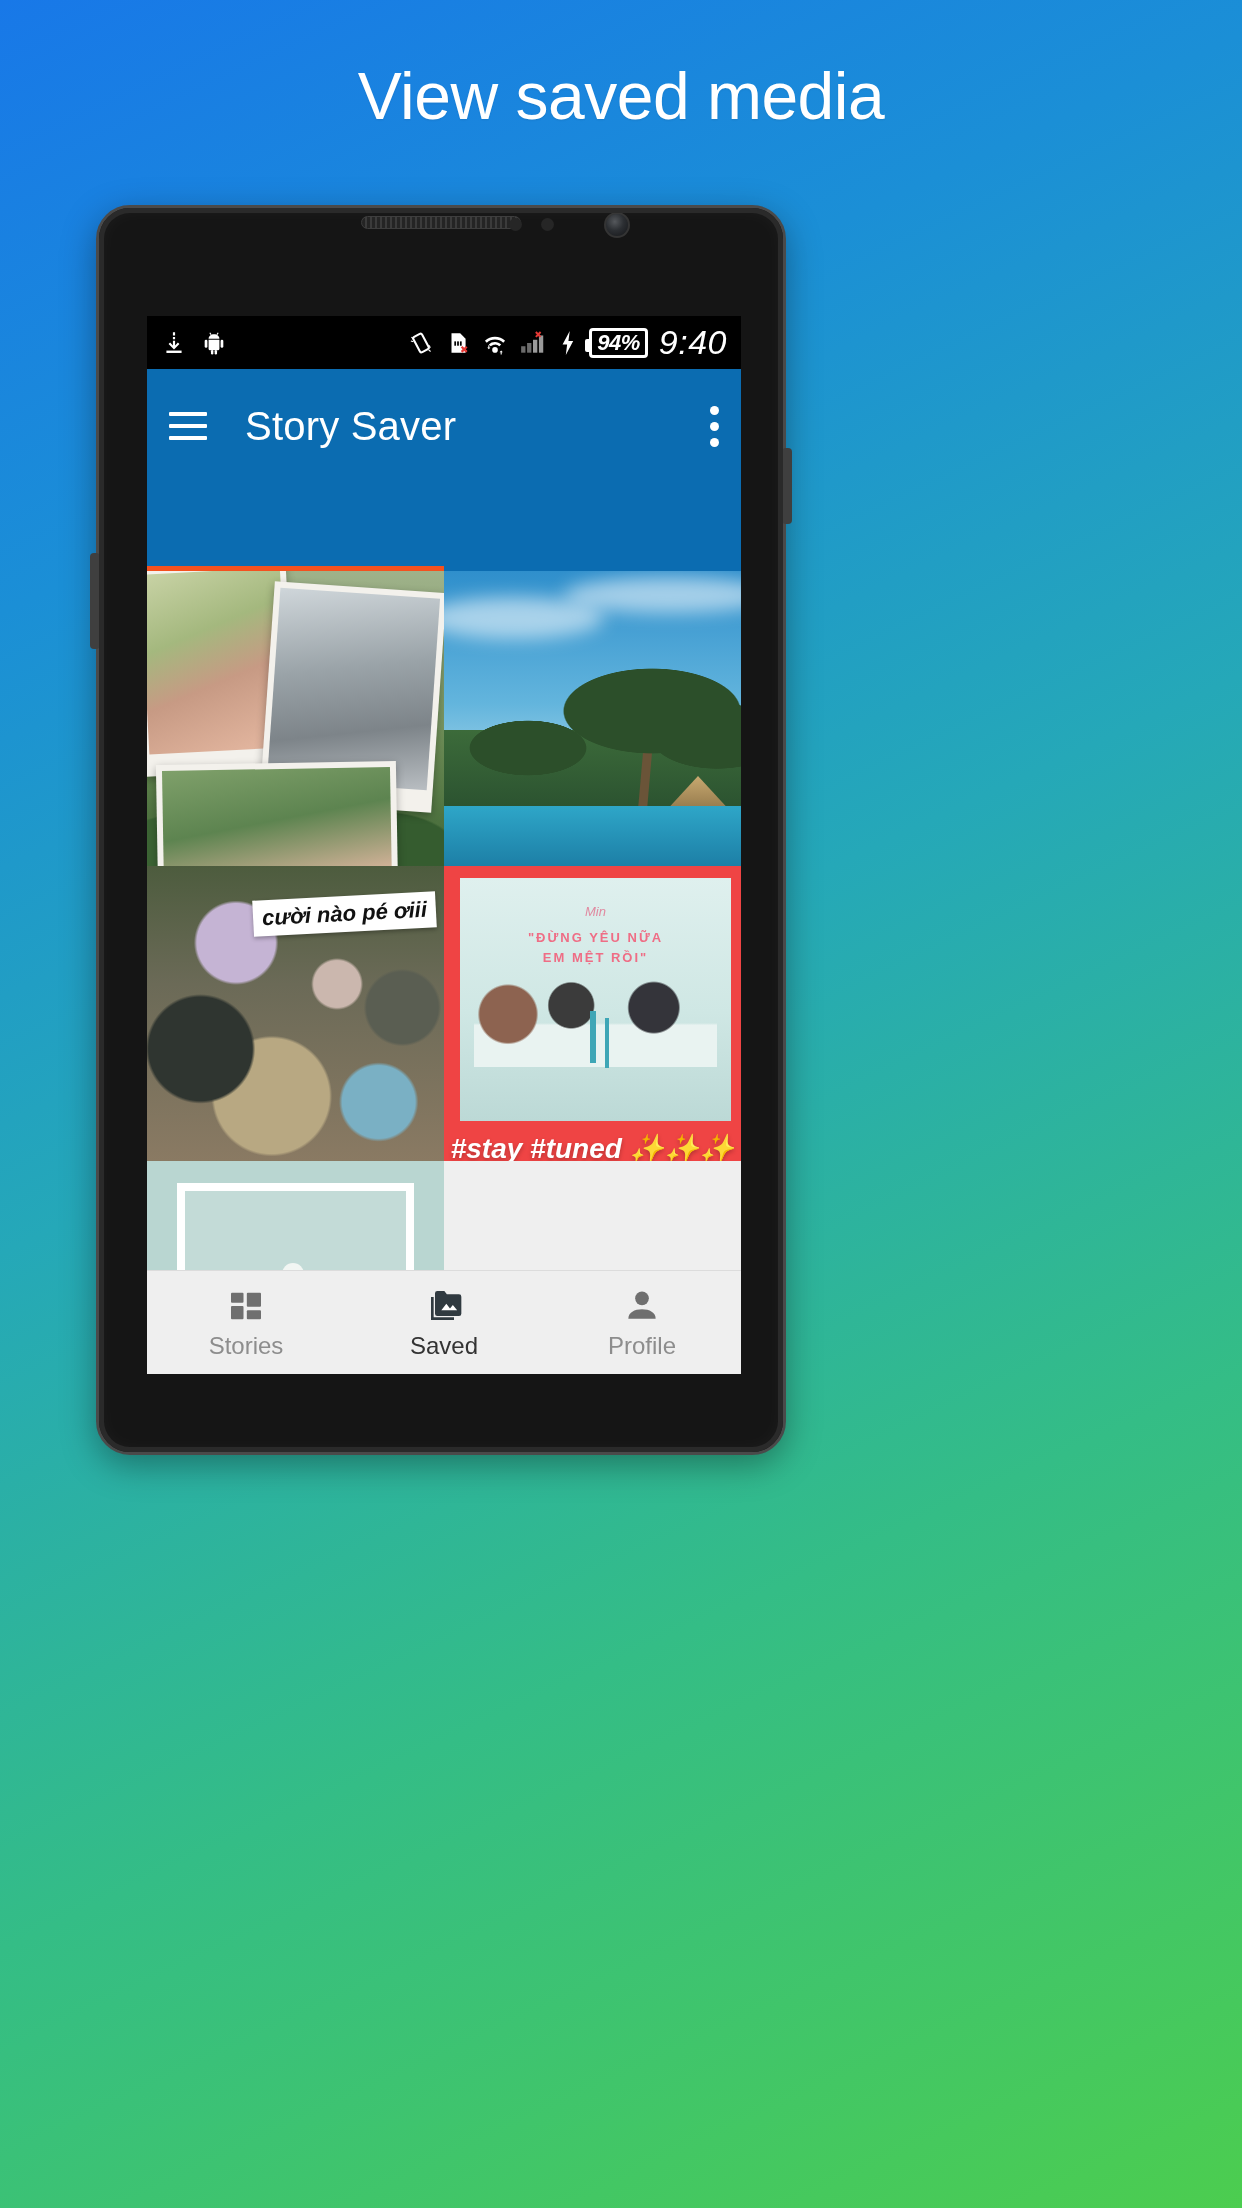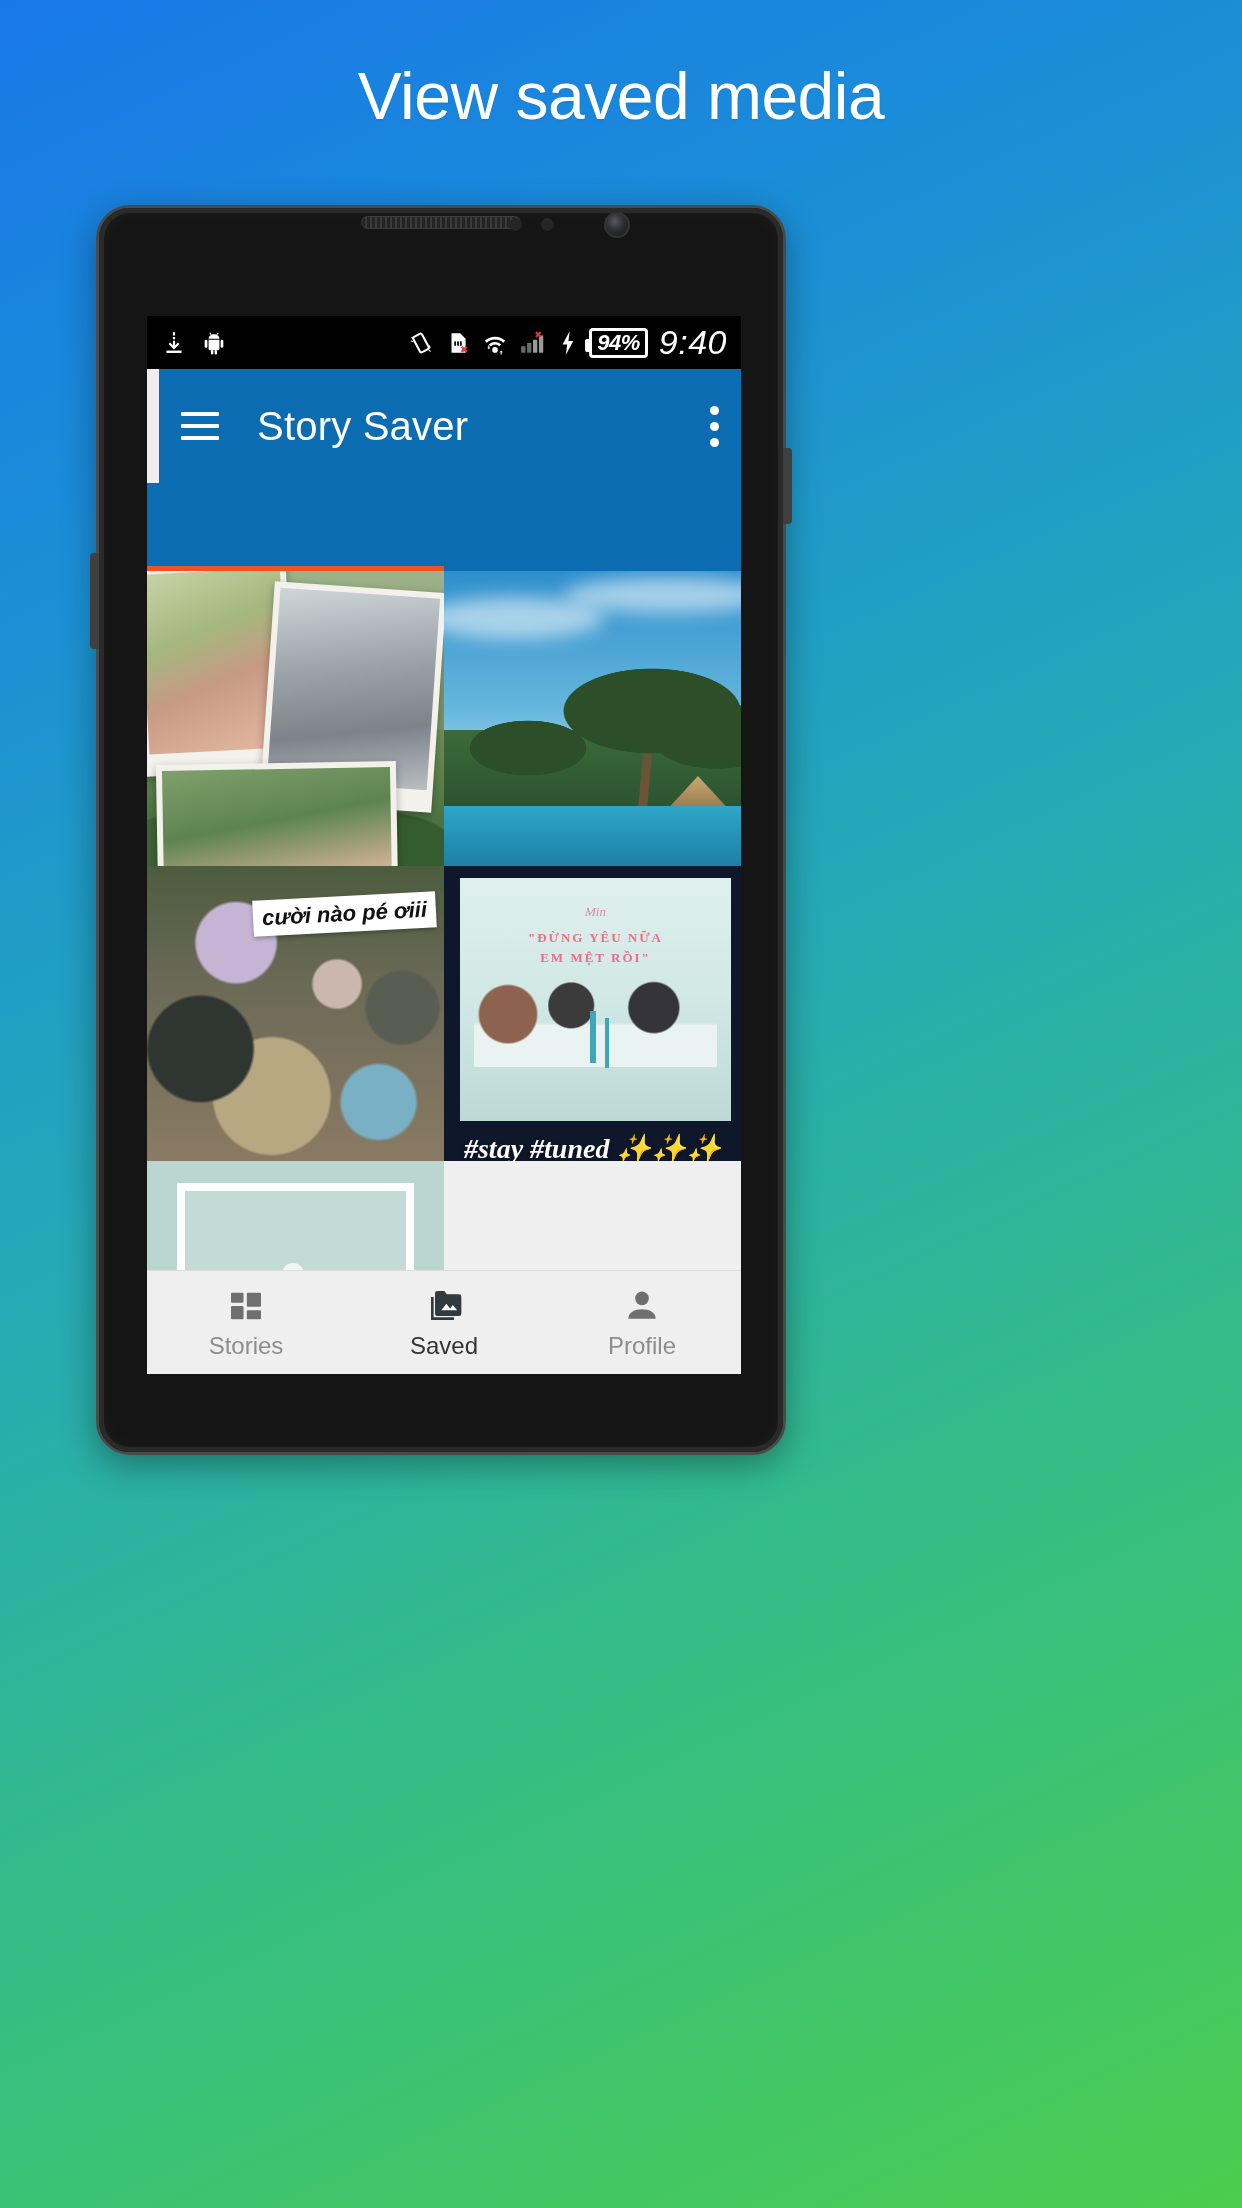--- a/index.html
+++ b/index.html
@@ -72,21 +72,21 @@
     border:3px solid #fff; border-radius:4px; height:30px; padding:0 5px;
     font-size:22px; font-weight:700; letter-spacing:-0.5px; position:relative;
   }
   .battery::before{
     content:""; position:absolute; left:-7px; top:8px; width:4px; height:13px;
     background:#fff; border-radius:2px 0 0 2px;
   }
   .clock{ font-size:34px; font-weight:400; letter-spacing:0.5px; }
 
   
-  .appbar{ background:#0b6cb1; height:114px; display:flex; align-items:center; padding:16px 22px;margin-left:12px; }
+  .appbar{ background:#0b6cb1; height:114px; display:flex; align-items:center; padding:16px 22px; }
   .hamburger{ width:38px; display:flex; flex-direction:column; gap:8px; cursor:pointer; }
   .hamburger span{ display:block; height:4px; background:#fff; border-radius:1px; }
   .app-title{ color:#fff; font-size:40px; font-weight:400; margin-left:38px; letter-spacing:0.2px; }
   .kebab{ margin-left:auto; display:flex; flex-direction:column; gap:7px; align-items:center; cursor:pointer; }
   .kebab i{ width:9px; height:9px; background:#fff; border-radius:50%; display:block; }
 
   
   .tabs{ background:#0b6cb1; height:88px; display:flex; position:relative; }
   .tab{
     flex:1; display:flex; align-items:center; justify-content:center;
@@ -159,21 +159,21 @@
       radial-gradient(circle at 78% 80%,#7ab0c4 0 11%,transparent 12%);
   }
   .t3 .caption{
     position:absolute; left:106px; top:30px;
     background:#fff; color:#111; font-weight:700; font-style:italic;
     font-size:22px; padding:5px 9px; transform:rotate(-3deg);
     white-space:nowrap; box-shadow:0 2px 4px rgba(0,0,0,.3);
   }
 
   
-  .t4{ background:#0f172a;font-family:Liberation Serif, serif; }
+  .t4{ background:#ef4444; }
   .t4 .poster{ position:absolute; left:16px; top:12px; right:10px; bottom:40px;
     background:linear-gradient(180deg,#dff0ee 0%,#cfe7e4 55%,#bcd9d6 100%); }
   .t4 .script{ position:absolute; left:0; right:0; top:26px; text-align:center;
     color:#e08aa0; font-size:13px; font-style:italic; }
   .t4 .line1,.t4 .line2{ position:absolute; left:0; right:0; text-align:center;
     color:#ef6d85; font-size:13px; font-weight:700; letter-spacing:2px; }
   .t4 .line1{ top:52px; } .t4 .line2{ top:72px; }
   .t4 .figs{ position:absolute; left:14px; right:14px; bottom:54px; height:110px;
     background:
       radial-gradient(circle at 14% 52%,#8d6350 0 13%,transparent 14%),

